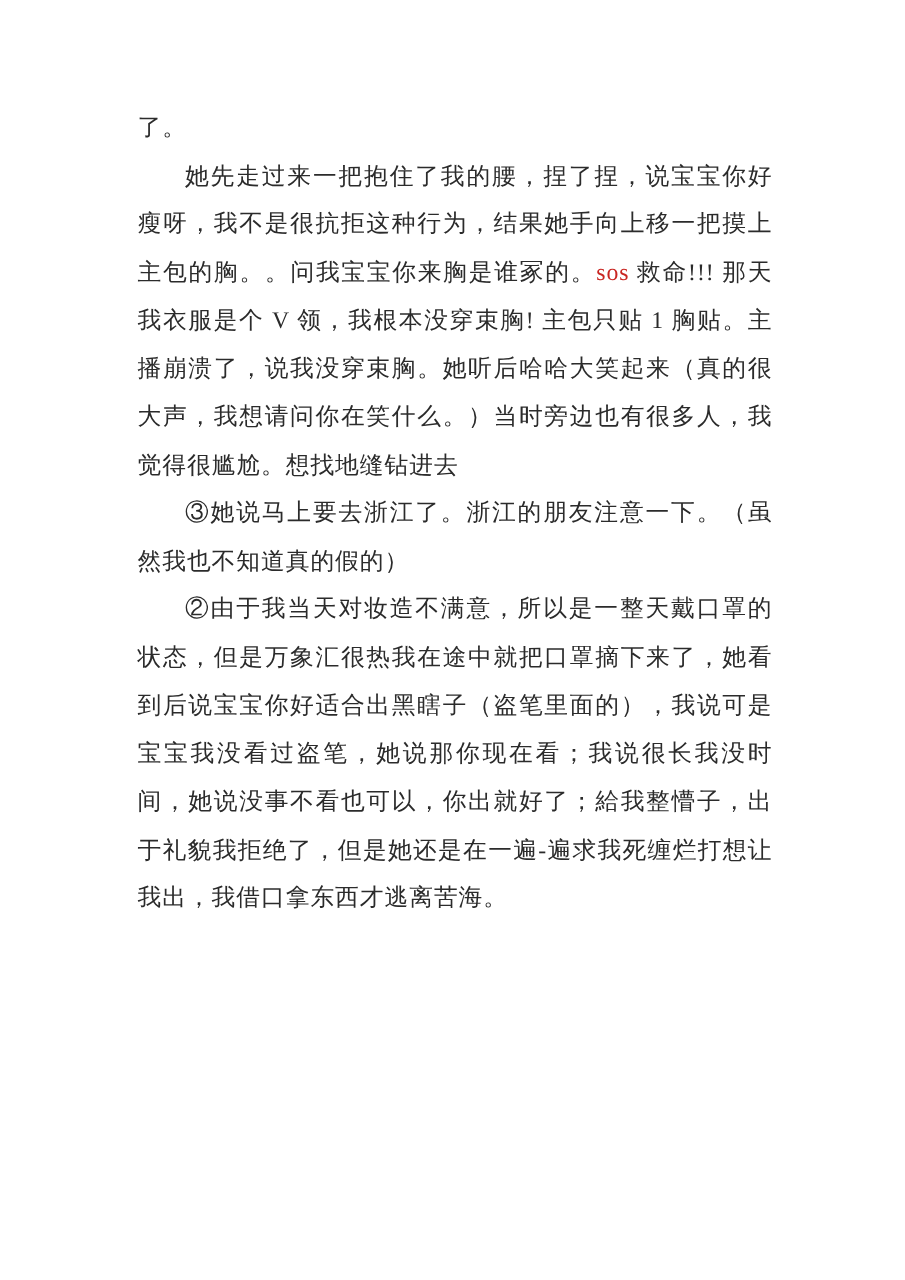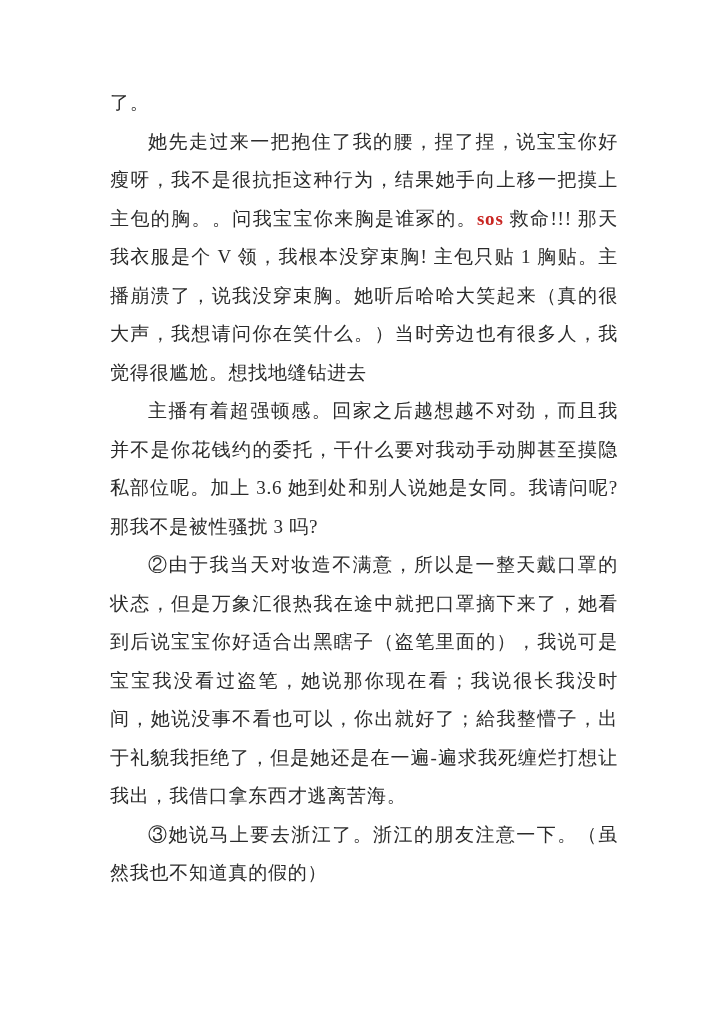--- a/index.html
+++ b/index.html
@@ -30,27 +30,26 @@
   }
   .doc p {
     margin: 0;
     padding: 0;
   }
   .doc p.indent {
     text-indent: 2em;
   }
   .seg-highlight {
     color: #c92622;
-    font-weight: bold;
+    font-weight: normal;
   }
 </style>
 </head>
 <body>
 
 <div class="page">
   <article class="doc">
       <p><span class="seg-normal">了。</span></p>
       <p class="indent"><span class="seg-normal">她先走过来一把抱住了我的腰，捏了捏，说宝宝你好瘦呀，我不是很抗拒这种行为，结果她手向上移一把摸上主包的胸。。问我宝宝你来胸是谁冢的。</span><span class="seg-highlight">sos</span><span class="seg-normal"> 救命!!! 那天我衣服是个 V 领，我根本没穿束胸! 主包只贴 1 胸贴。主播崩溃了，说我没穿束胸。她听后哈哈大笑起来（真的很大声，我想请问你在笑什么。）当时旁边也有很多人，我觉得很尴尬。想找地缝钻进去</span></p>
-      <p class="indent"><span class="seg-normal">主播有着超强顿感。回家之后越想越不对劲，而且我并不是你花钱约的委托，干什么要对我动手动脚甚至摸隐私部位呢。加上 3.6 她到处和别人说她是女同。我请问呢? 那我不是被性骚扰 3 吗?</span></p>
+      <p class="indent"><span class="seg-normal">③她说马上要去浙江了。浙江的朋友注意一下。（虽然我也不知道真的假的）</span></p>
       <p class="indent"><span class="seg-normal">②由于我当天对妆造不满意，所以是一整天戴口罩的状态，但是万象汇很热我在途中就把口罩摘下来了，她看到后说宝宝你好适合出黑瞎子（盗笔里面的），我说可是宝宝我没看过盗笔，她说那你现在看；我说很长我没时间，她说没事不看也可以，你出就好了；給我整懵子，出于礼貌我拒绝了，但是她还是在一遍-遍求我死缠烂打想让我出，我借口拿东西才逃离苦海。</span></p>
-      <p class="indent"><span class="seg-normal">③她说马上要去浙江了。浙江的朋友注意一下。（虽然我也不知道真的假的）</span></p>
     </article>
 </div>
 
 </body></html>

